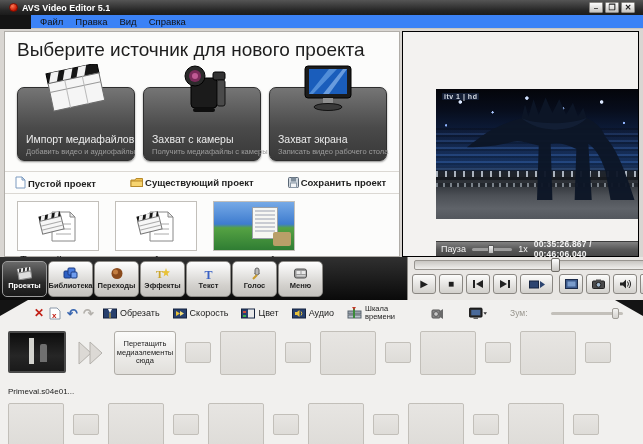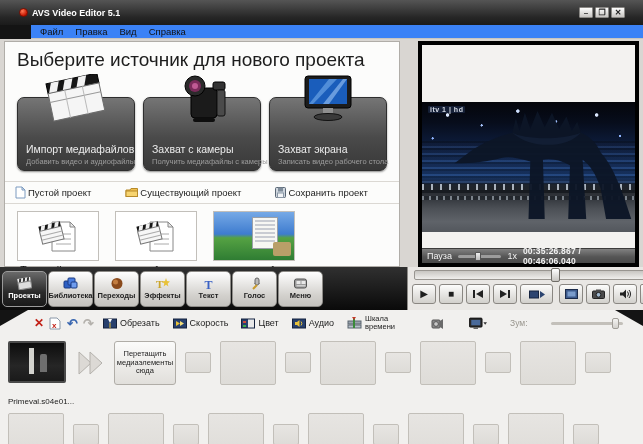--- a/index.html
+++ b/index.html
@@ -1,52 +1,52 @@
 <!DOCTYPE html>
 <html><head>
 <meta charset="utf-8">
 <style>
   * { box-sizing:border-box; margin:0; padding:0; }
   html,body { width:643px; height:444px; overflow:hidden; }
   body { font-family:"Liberation Sans",sans-serif; background:#141414; position:relative; }
   .window { width:643px; height:444px; display:flex; flex-direction:column; }
 
   
-  .titlebar { height:25px; background:linear-gradient(#555,#262626 70%,#1b1b1b); color:#fff;
-    display:flex; align-items:center; padding:0 18px; font-size:9px; font-weight:bold; flex:0 0 auto; }
+  .titlebar { height:15px; background:linear-gradient(#555,#262626 70%,#1b1b1b); color:#fff;
+    display:flex; align-items:center; padding:0 8px; font-size:9px; font-weight:bold; flex:0 0 auto; }
   .avs-logo { width:9px; height:9px; border-radius:50%; margin:0 4px 0 1px;
     background:radial-gradient(circle at 35% 30%, #ff7a55, #c41500 70%); border:1px solid #7d0d00; }
   .win-btns { margin-left:auto; display:flex; gap:2px; }
   .win-btn { width:14px; height:11px; font-size:8px; line-height:10px; text-align:center; color:#222;
     background:linear-gradient(#fdfdfd,#c7c5c2); border:1px solid #8a8885; border-radius:1px; font-weight:bold; }
 
   
   .menubar { height:14px; background:#3b82f6; border-bottom:1px solid #c9c5bf; display:flex;
     align-items:center; font-size:9.5px; color:#111; padding-left:3px; flex:0 0 auto;margin-left:31px; }
   .menu-item { padding:0 6px; }
 
   
   .content { height:228px; display:flex; background:#d9d6d2; flex:0 0 auto; }
   .left-panel { width:396px; margin:2px 1px 0 4px; background:#fcfcfb; border:1px solid #b0ada8; position:relative; }
-  .right-panel { flex:1; margin:2px 4px 0 17px; background:#f3f2f0; border:4px solid #000000;
-    display:flex; flex-direction:column; }
+  .right-panel { flex:1; margin:2px 4px 0 1px; background:#f3f2f0; border:1px solid #000000;
+    display:flex; flex-direction:column;padding-left:33px; }
 
   .heading { font-size:19px; color:#1d1d1d; padding:7px 10px 0 12px; }
 
   .sources { display:flex; justify-content:space-between; padding:26px 12px 0 12px; }
   .source-card { width:118px; height:74px; border-radius:7px; position:relative;
     background:linear-gradient(#757575,#4a4a4a 55%,#383838); box-shadow:0 1px 2px rgba(0,0,0,.45);
     border:1px solid #2e2e2e;text-align:right; }
   .source-icon { position:absolute; top:-24px; left:50%; transform:translateX(-50%); }
   .source-title { position:absolute; left:8px; bottom:15px; font-size:10.5px; color:#ececec; white-space:nowrap; }
   .source-sub { position:absolute; left:8px; bottom:4px; font-size:7.5px; color:#9c9c9c; white-space:nowrap; }
 
   .actions-row { display:flex; align-items:center; margin-top:10px; padding:4px 10px;
     border-top:1px solid #dbd8d3; border-bottom:1px solid #dbd8d3; gap:34px; }
-  .action { display:flex; align-items:center; gap:2px; font-size:9.5px; color:#222; }
+  .action { display:flex; align-items:flex-end; gap:2px; font-size:9.5px; color:#222;font-weight:bold; }
 
   .recent-row { display:flex; gap:14px; padding:7px 12px 0 12px; }
   .recent-item { width:84px; text-align:center; }
   .thumb { width:82px; height:50px; background:#fff; border:1px solid #c2bfba;
     display:flex; align-items:center; justify-content:center; position:relative; overflow:hidden; }
   .recent-label { font-size:10.5px; color:#111; margin-top:3px; white-space:nowrap; }
   .xp { background:linear-gradient(180deg,#76a9e6 0%,#3e7ccf 46%,#55a243 54%,#2f7d33 100%); width:100%; height:100%; }
   .xp-menu { position:absolute; right:20%; top:10%; width:32%; height:68%; background:#f7f7f3; border:1px solid #9aa0a8; }
   .xp-menu i { display:block; height:2px; background:#c9ccd2; margin:2px 2px 0 2px; }
   .xp-dog { position:absolute; right:4%; bottom:8%; width:22%; height:30%; background:#b99f68; border-radius:2px; }

